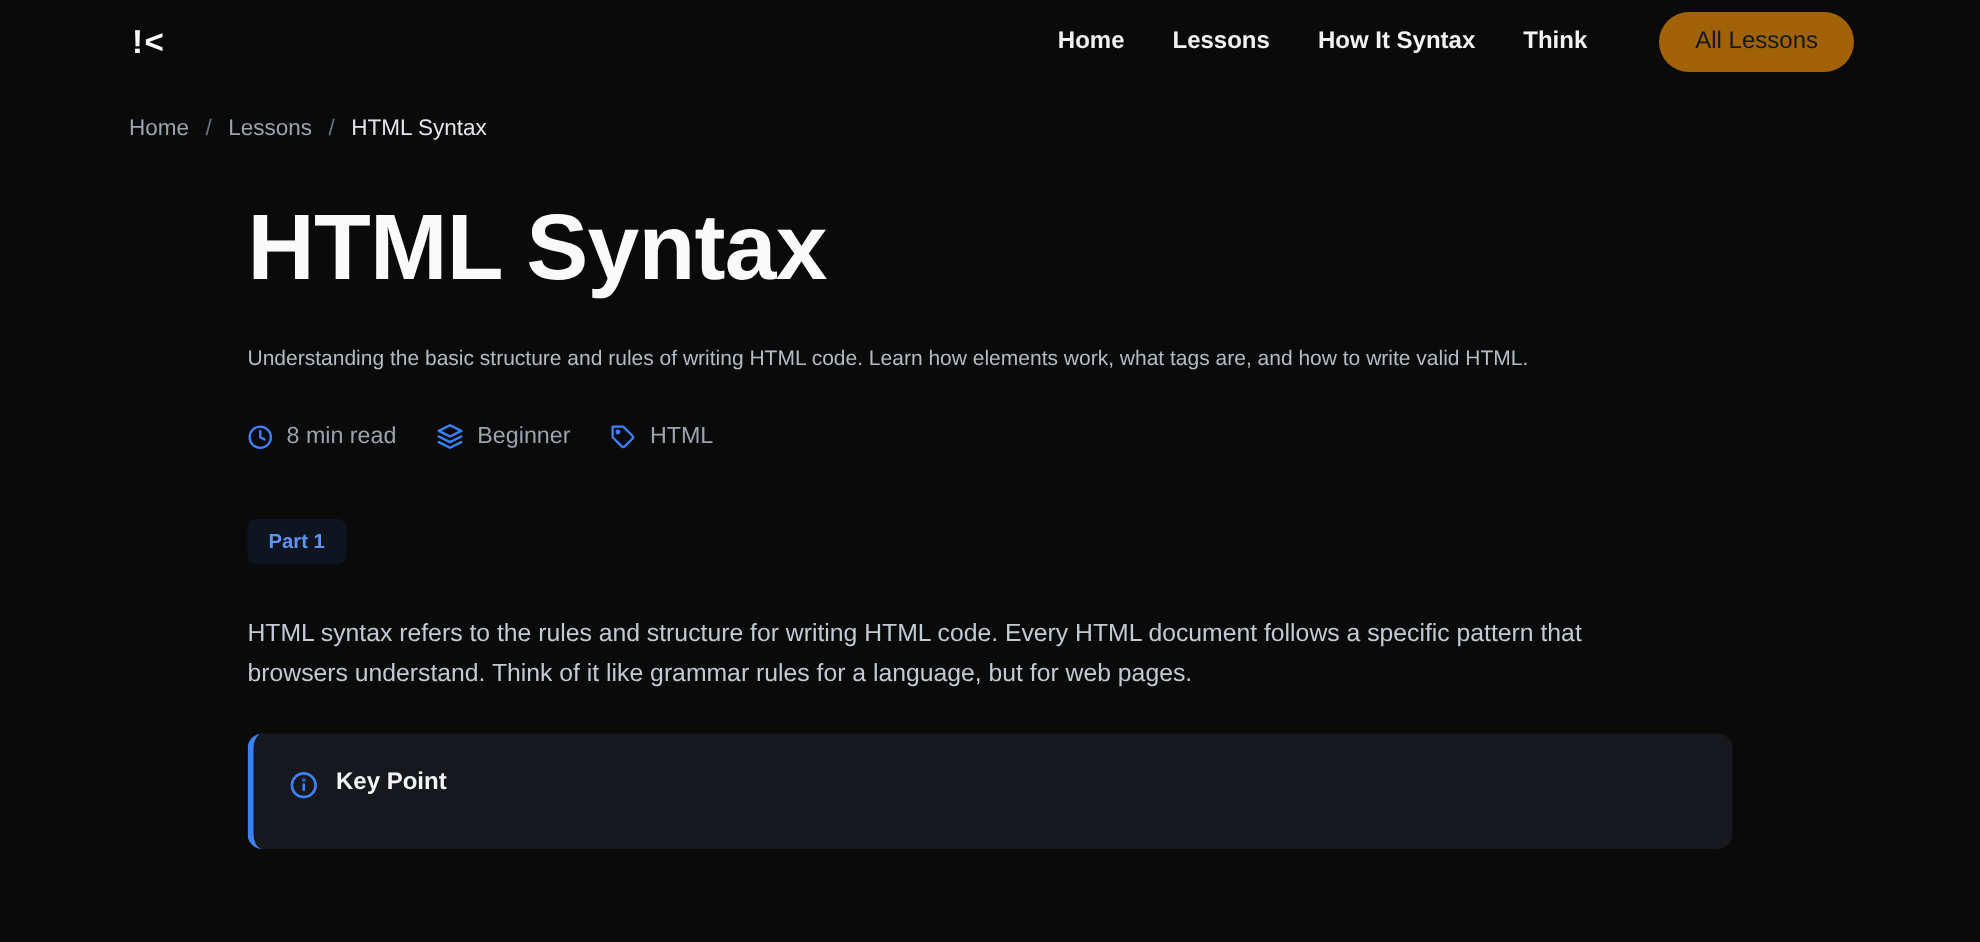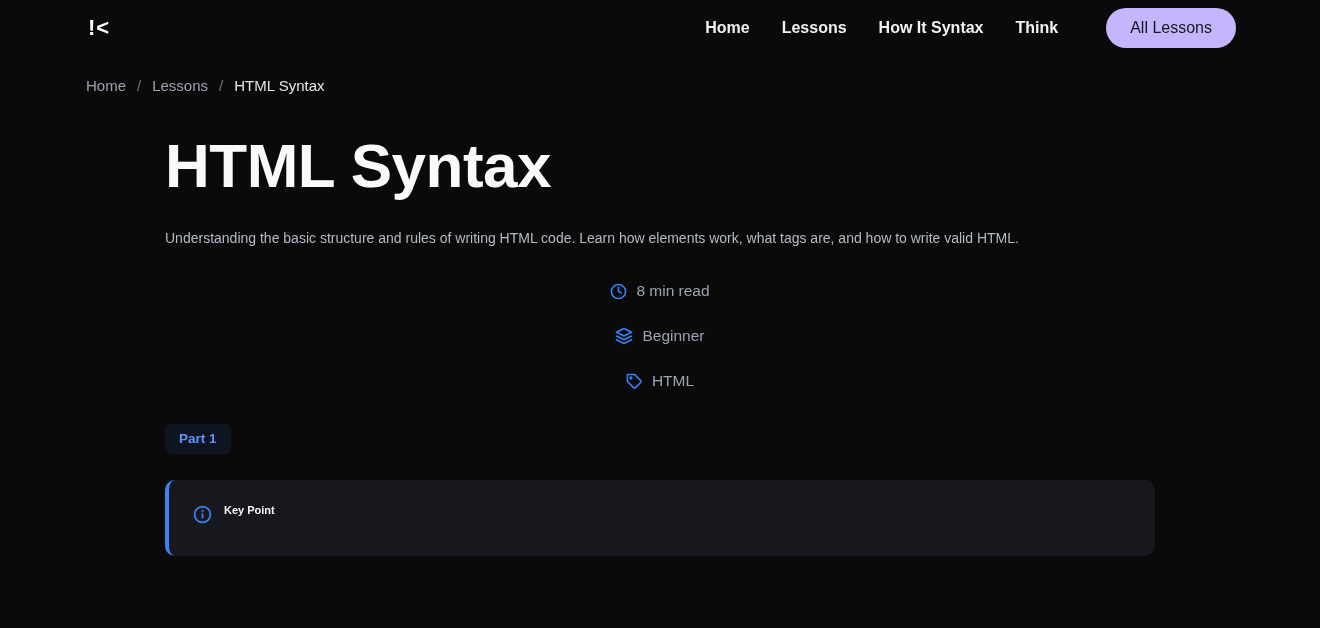--- a/index.html
+++ b/index.html
@@ -38,21 +38,21 @@
     gap: 32px;
   }
   .nav-link {
     font-size: 16px;
     font-weight: 600;
     color: #f1f2f4;
     cursor: pointer;
     text-decoration: none;
   }
   .cta-btn {
-    background: #c4b5fd;
+    background: #a16207;
     color: #15181d;
     border: none;
     border-radius: 999px;
     height: 40px;
     padding: 0 24px;
     font-size: 16px;
     font-weight: 500;
     font-family: "Liberation Sans", sans-serif;
     cursor: pointer;
   }
@@ -88,34 +88,33 @@
     font-size: 14px;
     line-height: 28px;
     color: #b4bbc5;
     max-width: 990px;
   }
   .meta-row {
     margin-top: 30px;
     display: flex;
     align-items: center;
     gap: 27px;
-    flex-direction: column;
   }
   .meta-item {
     display: flex;
     align-items: center;
     gap: 9px;
     font-size: 15.5px;
     color: #9ca3af;
   }
   .meta-item svg { display: block; }
 
   .part-badge {
     display: inline-block;
-    margin-top: 34px;
+    margin-top: 46px;
     padding: 7px 14px 8px 14px;
     background: rgba(59, 130, 246, 0.09);
     border-radius: 6px;
     color: #5e93f5;
     font-size: 13.5px;
     font-weight: 700;
   }
   .section-heading {
     margin-top: 25px;
     font-size: 33px;
@@ -136,21 +135,21 @@
     margin-top: 26px;
     background: #16181d;
     border-left: 4px solid #3b82f6;
     border-radius: 10px;
     padding: 24px 28px 28px 24px;
     display: flex;
     gap: 12px;
   }
   .callout-icon { flex: 0 0 auto; padding-top: 1px; }
   .callout-title {
-    font-size: 11px;
+    font-size: 16px;
     font-weight: 700;
     color: #f3f4f6;
   }
 </style>
 </head>
 <body>
 
 <header class="header">
   <div class="logo">!&lt;</div>
   <div class="header-right">
@@ -205,20 +204,21 @@
           <circle cx="7" cy="7" r="1.2" fill="#3b82f6"></circle>
         </svg>
       </span>
       <span>HTML</span>
     </div>
   </div>
 
   <span class="part-badge">Part 1</span>
 
 
+  <p class="section-para">HTML syntax refers to the rules and structure for writing HTML code. Every HTML document follows a specific pattern that browsers understand. Think of it like grammar rules for a language, but for web pages.</p>
 
   <div class="callout">
     <span class="callout-icon">
       <svg width="19" height="19" viewBox="0 0 24 24" fill="none" stroke="#3b82f6" stroke-width="2.2" stroke-linecap="round" stroke-linejoin="round">
         <circle cx="12" cy="12" r="10"></circle>
         <line x1="12" y1="16" x2="12" y2="11.5"></line>
         <circle cx="12" cy="7.5" r="0.4" fill="#3b82f6"></circle>
       </svg>
     </span>
     <div class="callout-content">

